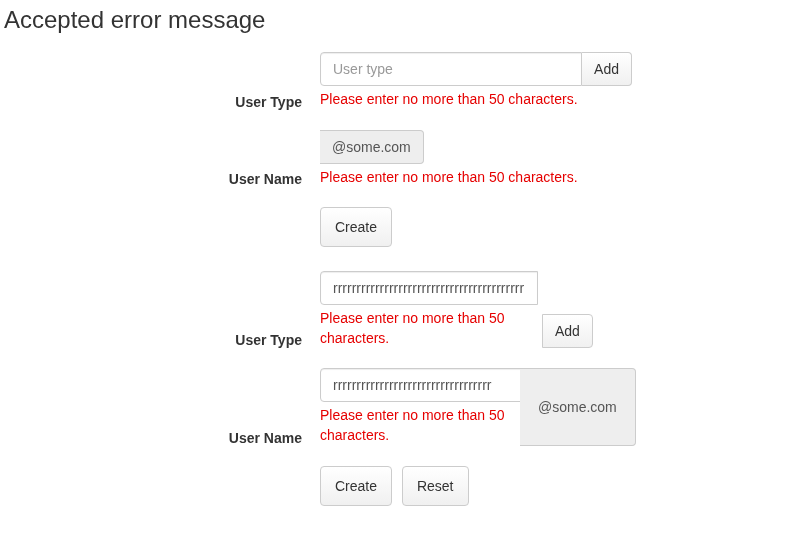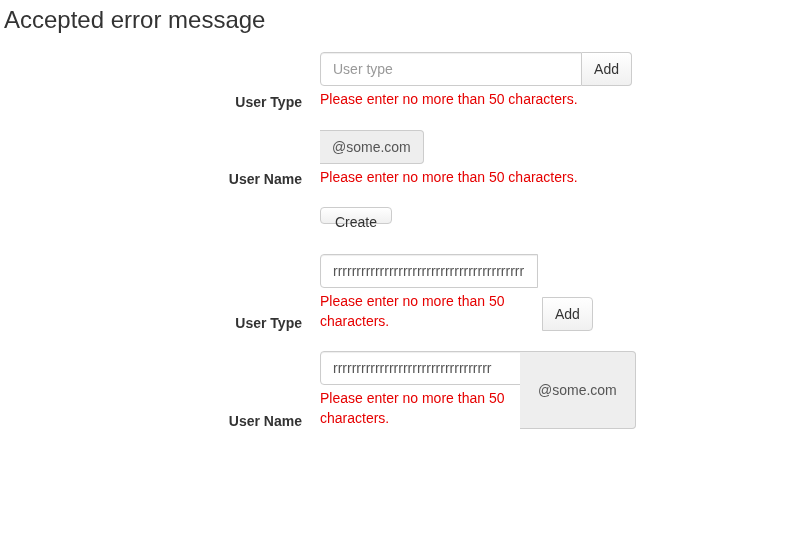--- a/index.html
+++ b/index.html
@@ -76,21 +76,21 @@
     min-height: 34px;
   }
   .error-text {
     color: #d9534f;
     color: #e60000;
     margin-top: 4px;
     line-height: 1.4;
   }
   .btn {
     display: inline-block;
-    height: 17px;
+    height: 40px;
     padding: 6px 14px;
     font-size: 14px;
     color: #333;
     background: linear-gradient(#fff,#f0f0f0);
     border: 1px solid #ccc;
     border-radius: 4px;
     cursor: pointer;
     margin-right: 6px;
   }
 
@@ -203,13 +203,20 @@
       <div class="input-group-broken">
         <div class="input-col">
           <input type="text" value="rrrrrrrrrrrrrrrrrrrrrrrrrrrrrrrrrr" style="">
           <div class="error-inside">Please enter no more than 50 characters.</div>
         </div>
         <span class="addon-text-broken">@some.com</span>
       </div>
     </div>
   </div>
 
+  <div class="form-row">
+    <div class="form-label"></div>
+    <div class="form-controls">
+      <button class="btn">Create</button>
+      <button class="btn">Reset</button>
+    </div>
+  </div>
 </div>
 
 </body></html>

